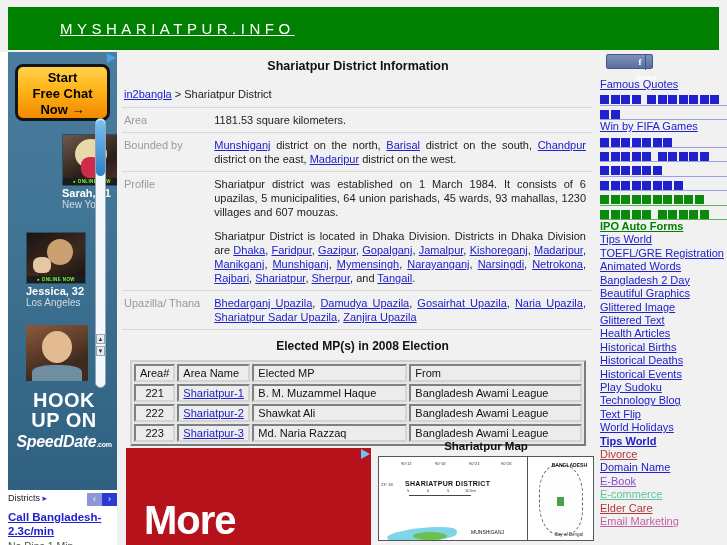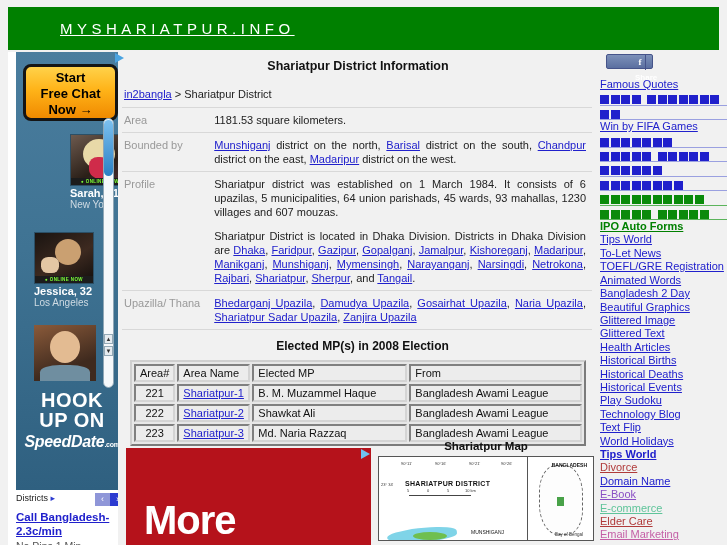--- a/index.html
+++ b/index.html
@@ -31,21 +31,21 @@
     color: #ffffff;
     font-size: 15px;
     letter-spacing: 4.5px;
     text-decoration: underline;
     white-space: nowrap;
     font-family: "Liberation Sans", sans-serif;
   }
 
   
   #left-ad {
-    position: absolute; left: 8px; top: 52px; width: 117px; height: 493px;
+    position: absolute; left: 0px; top: 52px; width: 117px; height: 493px;
     background: #ffffff;
     overflow: hidden;
   }
   #left-ad-inner {
     position: absolute; left: 8px; top: 0px; width: 109px; height: 438px;
     background: linear-gradient(180deg,#4a7d9e 0%, #3f7393 45%, #2f6080 100%);
     overflow: hidden;
   }
   .adchoice-tri {
     position: absolute; right: 1px; top: 1px;
@@ -480,21 +480,20 @@
         <span class="tofu"><i></i><i></i></span>
         <span class="slink ">Win by FIFA Games</span>
         <span class="tofu"><i></i><i></i><i></i><i></i><i></i><i></i><i></i></span>
         <span class="tofu"><i></i><i></i><i></i><i></i><i></i><span class="gap"></span><i></i><i></i><i></i><i></i><i></i></span>
         <span class="tofu"><i></i><i></i><i></i><i></i><i></i><i></i></span>
         <span class="tofu"><i></i><i></i><i></i><i></i><i></i><i></i><i></i><i></i></span>
         <span class="tofu gr"><i></i><i></i><i></i><i></i><i></i><i></i><i></i><i></i><i></i><i></i></span>
         <span class="tofu gr"><i></i><i></i><i></i><i></i><i></i><span class="gap"></span><i></i><i></i><i></i><i></i><i></i></span>
         <span class="slink green">IPO Auto Forms</span>
         <span class="slink ">Tips World</span>
-        <span class="slink ">To-Let News</span>
         <span class="slink ">TOEFL/GRE Registration</span>
         <span class="slink ">Animated Words</span>
         <span class="slink ">Bangladesh 2 Day</span>
         <span class="slink ">Beautiful Graphics</span>
         <span class="slink ">Glittered Image</span>
         <span class="slink ">Glittered Text</span>
         <span class="slink ">Health Articles</span>
         <span class="slink ">Historical Births</span>
         <span class="slink ">Historical Deaths</span>
         <span class="slink ">Historical Events</span>

